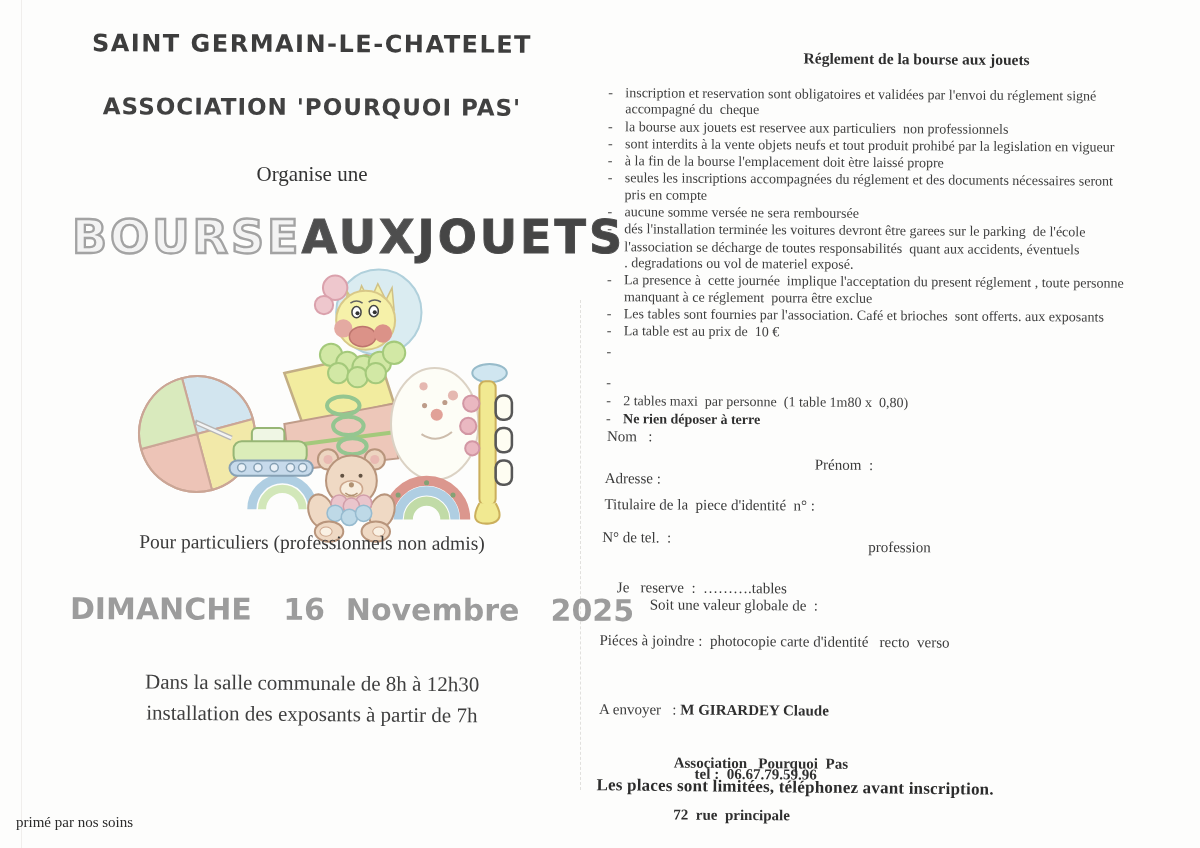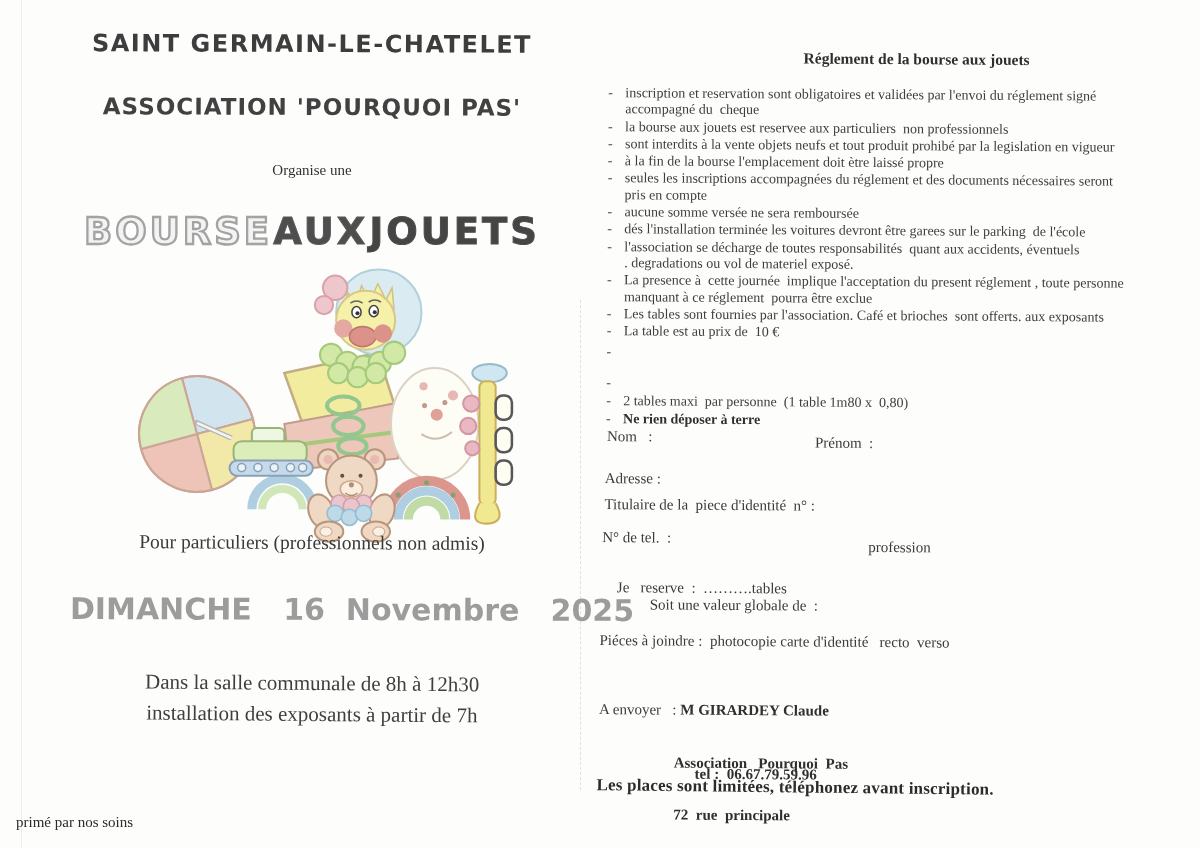--- a/index.html
+++ b/index.html
@@ -29,27 +29,27 @@
     transform: rotate(0.2deg);
   }
   .association {
     position: absolute; top: 94px; left: 0; width: 600px; text-align: center;
     font-family: "DejaVu Sans", sans-serif; font-weight: bold;
     font-size: 23px; letter-spacing: 1px; color: #414141;
     transform: rotate(0.2deg);
   }
   .organise {
     position: absolute; top: 162px; left: 0; width: 600px; text-align: center;
-    font-size: 15px; color: #333;
+    font-size: 21px; color: #333;
   }
   .title-row {
-    position: absolute; top: 210px; left: 72px; width: 456px;
+    position: absolute; top: 210px; left: 60px; width: 456px;
     display: flex; justify-content: space-between; align-items: baseline;
     font-family: "DejaVu Sans", sans-serif; font-weight: bold;
-    font-size: 37px; letter-spacing: 3px;
+    font-size: 46px; letter-spacing: 3px;
   }
   .bubble-light { color: #f3f3f3; -webkit-text-stroke: 2.3px #a3a3a3; }
   .bubble-mid   { color: #4e4e4e; -webkit-text-stroke: 1px #585858; }
   .bubble-dark  { color: #454545; -webkit-text-stroke: 1px #4d4d4d; }
   .illustration { position: absolute; left: 120px; top: 252px; width: 386px; height: 292px; }
   .audience {
     position: absolute; top: 532px; left: 0; width: 600px; text-align: center;
     font-size: 19.5px; color: #3a3a3a; transform: rotate(0.3deg);
   }
   .date-line {
@@ -86,21 +86,21 @@
     white-space: pre; font-size: 14px; line-height: 16.3px; color: #3e3e3e;
   }
   .rule.empty { height: 15px; }
   .rule.bold .rule-text { font-weight: bold; color: #2f2f2f; }
   .rule.mt-a { margin-top: 5px; }
   .rule.mt-b { margin-top: 16px; }
   .rule.mt-c { margin-top: 3px; }
 
   .fitem { position: absolute; font-size: 15px; color: #3b3b3b; white-space: pre; }
   .f-nom       { top: 428px; left: 14px; }
-  .f-prenom    { top: 433px; left: 222px; }
+  .f-prenom    { top: 455px; left: 222px; }
   .f-adresse   { top: 462px; left: 12px; margin-top: 8px; }
   .f-titulaire { top: 496px; left: 12px; }
   .f-tel       { top: 529px; left: 10px; }
   .f-profession{ top: 537px; left: 276px; }
   .f-reserve   { top: 562px; left: 10px; }
   .f-reserve .unit { }
   .f-valeur    { top: 596px; left: 58px; }
   .f-pieces    { top: 632px; left: 8px; }
   .send-block  { top: 666px; left: 8px; line-height: 17.5px; }
   .send-block .send-head { font-weight: normal; }

